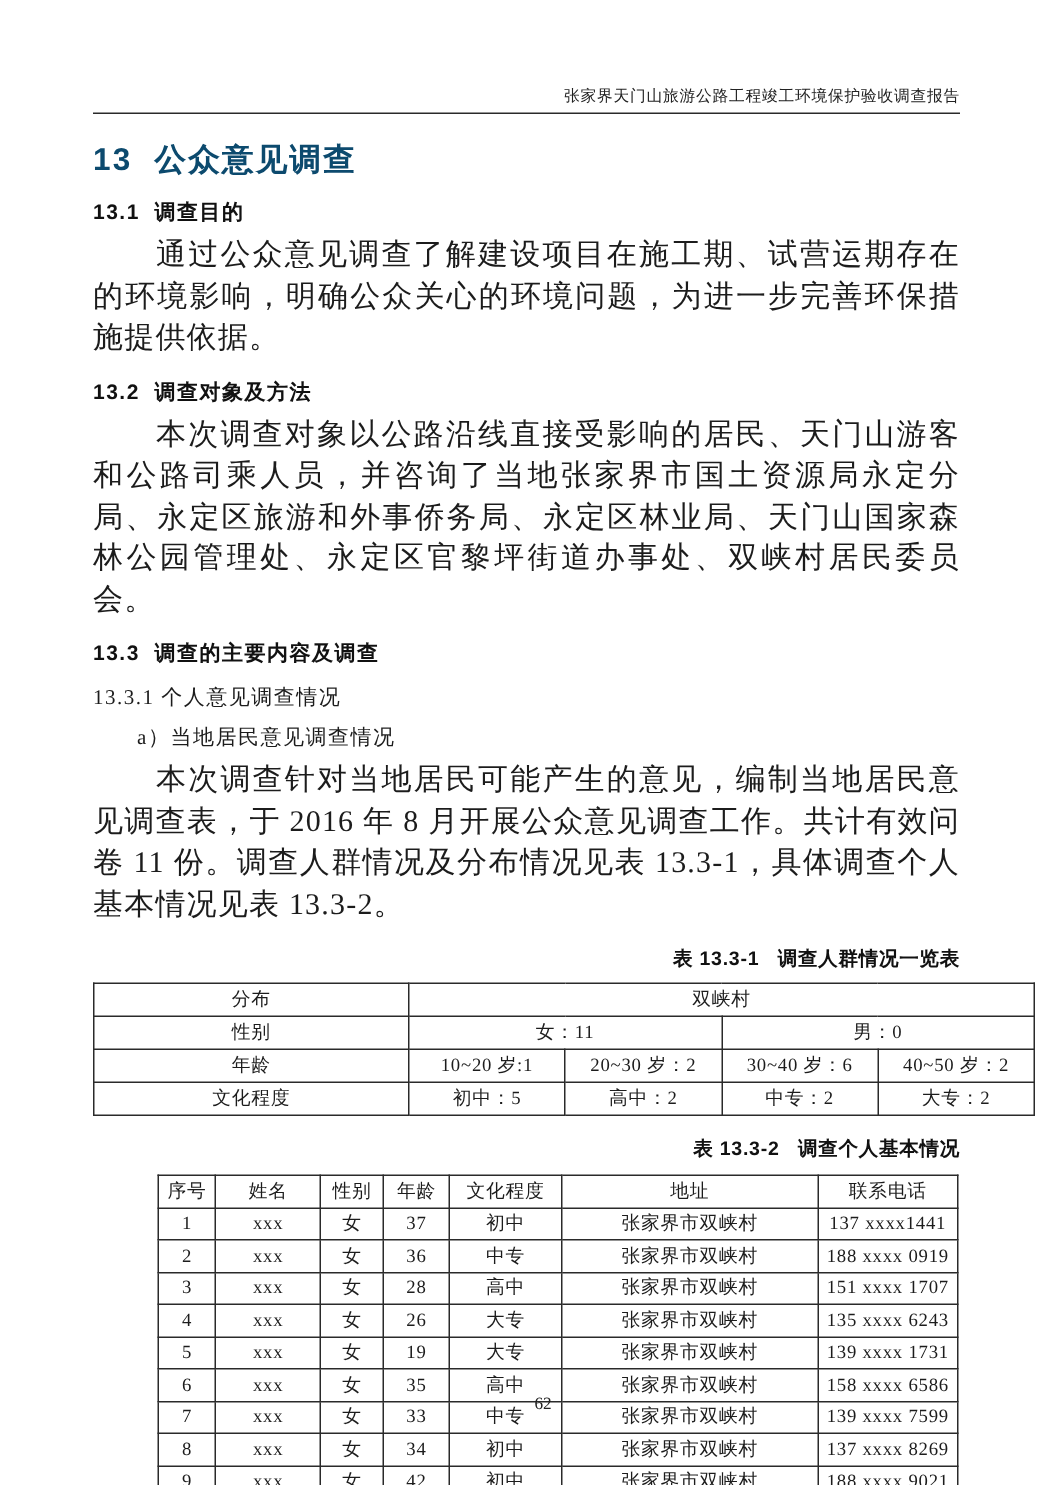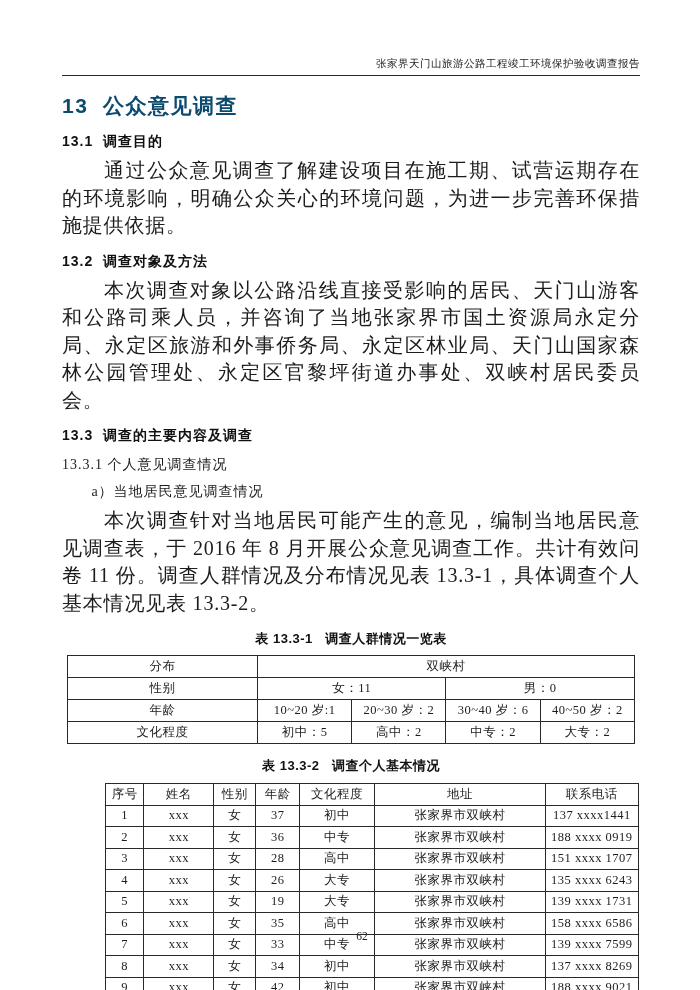--- a/index.html
+++ b/index.html
@@ -60,36 +60,36 @@
   .para {
     margin-top: 6px;
     font-size: 20px;
     line-height: 27.5px;
     letter-spacing: 0.8px;
     text-align: justify;
     text-indent: 2.1em;
   }
   .table-caption {
     margin-top: 13px;
-    text-align: center;
+    text-align: right;
     font-family: "Liberation Sans", "DejaVu Sans", sans-serif;
     font-weight: bold;
     font-size: 13px;
     letter-spacing: 0.5px;
     white-space: pre-wrap;
     color: #111;
   }
   table {
     border-collapse: collapse;
     table-layout: fixed;
     font-size: 12.5px;
     color: #1c1c1c;
   }
   .t1 {
-    width: 568px;
+    width: 628px;
     margin: 7px auto 0 auto;
     border: 1.8px solid #2a2a2a;
   }
   .t1 td {
     border: 1px solid #2a2a2a;
     height: 22px;
     text-align: center;
     vertical-align: middle;
     letter-spacing: 0.5px;
     padding: 0 2px;

